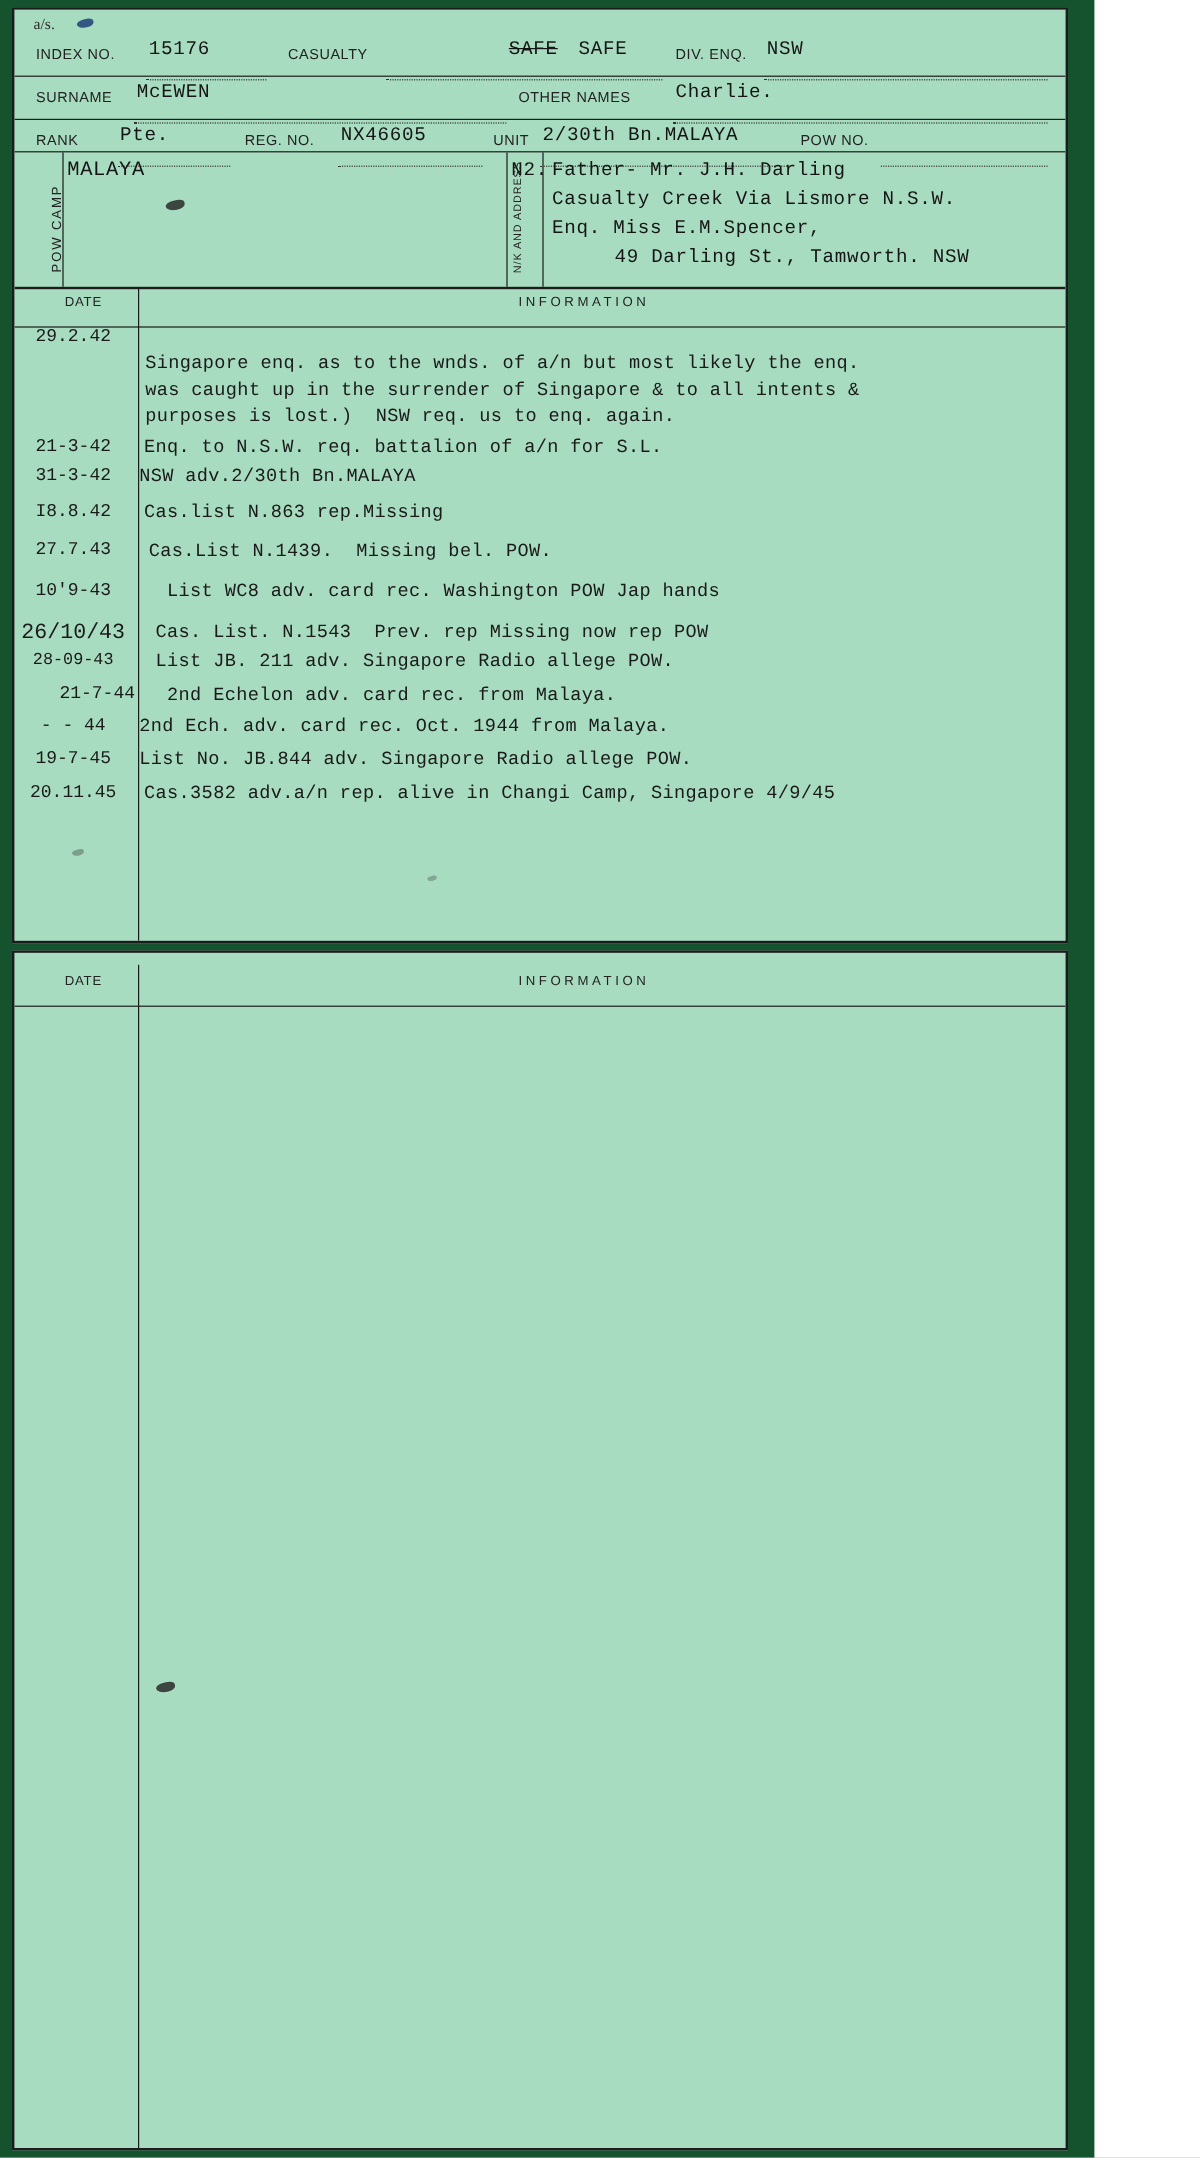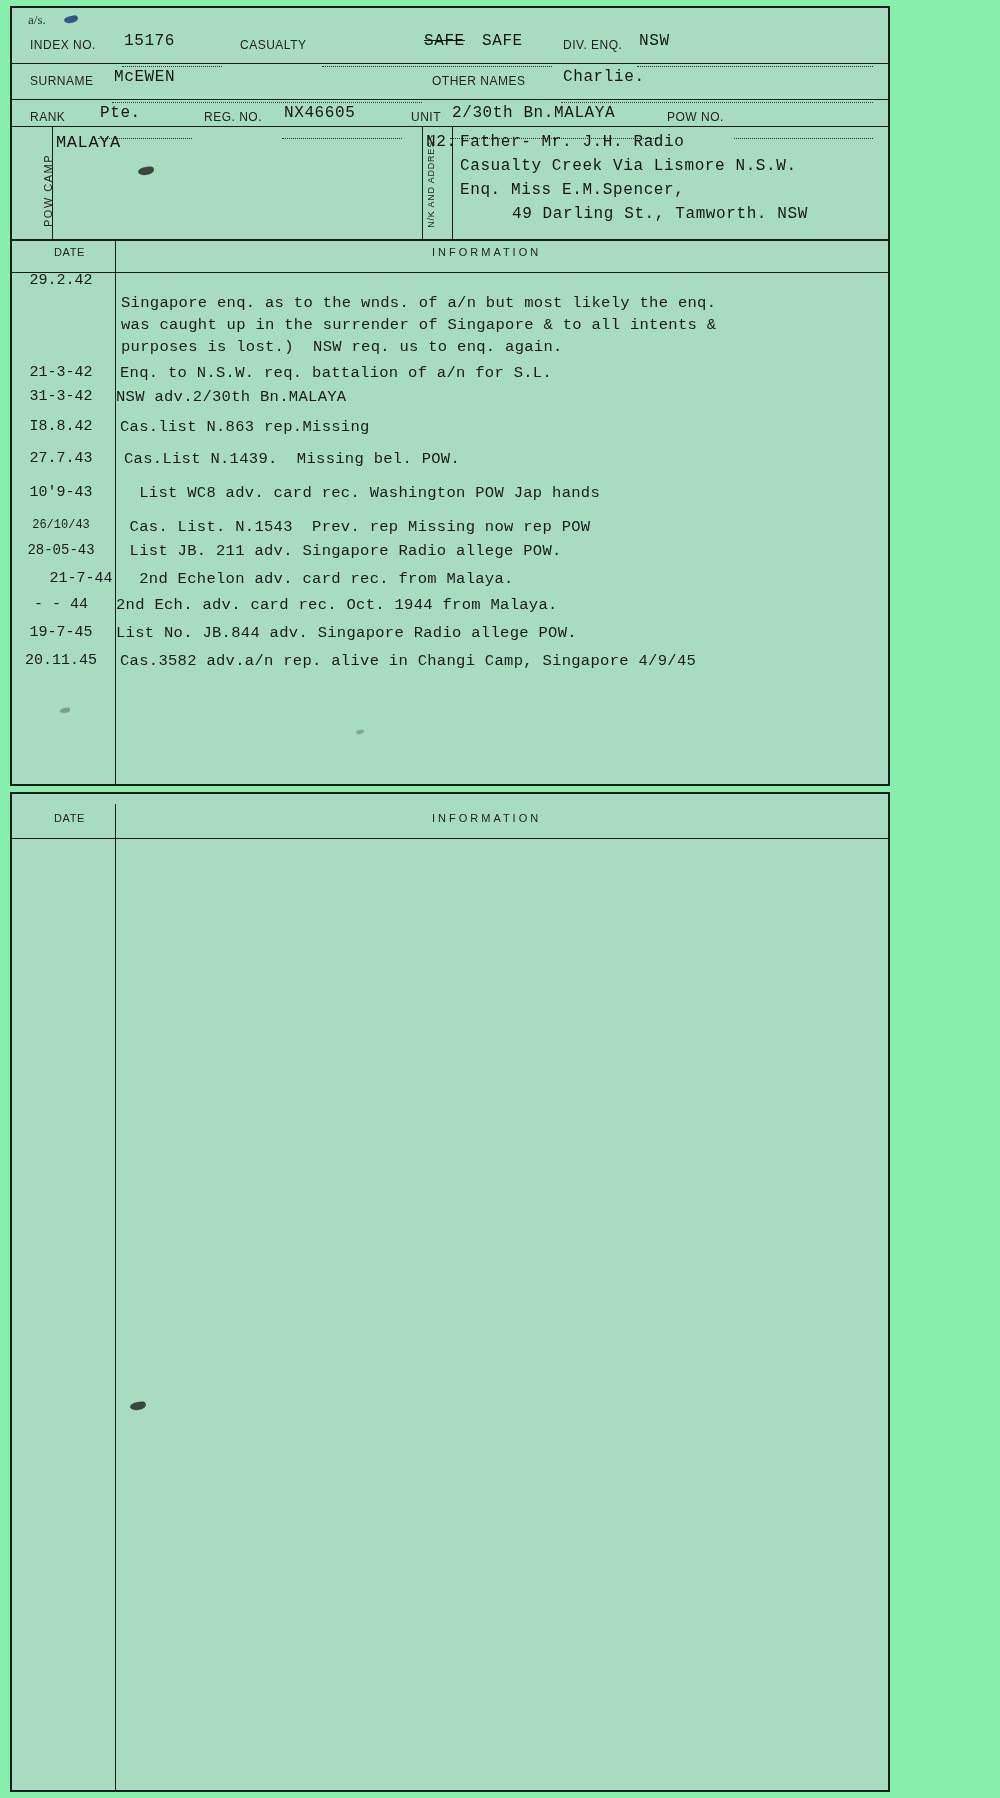--- a/index.html
+++ b/index.html
@@ -11,23 +11,23 @@
     width: 1000px;
     height: 1798px;
     font-family: "Liberation Mono", monospace;
     position: relative;
     overflow: hidden;
   }
 
   .page {
     position: absolute;
     left: 0; top: 0;
-    width: 1000px;
+    width: 912px;
     height: 1798px;
-    background: #86efac;
+    background: #14532d;
   }
 
   
   .card-front {
     position: absolute;
     left: 10px;
     top: 6px;
     width: 880px;
     height: 780px;
     background: #a8dcc0;
@@ -253,21 +253,21 @@
       <div class="vert-label" style="left:30px; top:100px;">POW CAMP</div>
 
       <div class="fld typed" style="left:44px; top:6px; font-size:17px;">MALAYA</div>
       <div class="smudge" style="left:126px; top:40px;"></div>
 
       <div class="vrule" style="left:410px;"></div>
       <div class="vrule" style="left:440px;"></div>
       <div class="vert-label-2" style="left:414px; top:104px; width:100px;">N/K AND ADDRESS</div>
 
       <div class="fld typed" style="left:414px; top:6px;">N2.</div>
-      <div class="fld typed" style="left:448px; top:6px;">Father- Mr. J.H. Radio</div>
+      <div class="fld typed" style="left:448px; top:6px;">Father- Mr. J.H. Darling</div>
       <div class="fld typed" style="left:448px; top:30px;">Casualty Creek Via Lismore N.S.W.</div>
       <div class="fld typed" style="left:448px; top:54px;">Enq. Miss E.M.Spencer,</div>
       <div class="fld typed" style="left:500px; top:78px;">49 Darling St., Tamworth. NSW</div>
     </div>
 
     <div class="tbl-head" style="top:232px;">
       <div class="date-h lbl-sm">DATE</div>
       <div class="info-h lbl-sm" style="letter-spacing:3px;">INFORMATION</div>
     </div>
     <div class="row-line" style="top:264px;"></div>
@@ -301,26 +301,26 @@
         <div class="dt" style="top:0px;">27.7.43</div>
         <div class="info" style="top:0px; left:112px;text-align:right;">Cas.List N.1439.  Missing bel. POW.</div>
       </div>
 
       <div class="entry" style="top:212px; width:100%;">
         <div class="dt" style="top:0px;">10'9-43</div>
         <div class="info" style="top:0px;">  List WC8 adv. card rec. Washington POW Jap hands</div>
       </div>
 
       <div class="entry" style="top:246px; width:100%;">
-        <div class="dt" style="top:0px; font-size:12px;">26/10/43</div>
+        <div class="dt" style="top:0px; font-size:18px;">26/10/43</div>
         <div class="info" style="top:0px;"> Cas. List. N.1543  Prev. rep Missing now rep POW</div>
       </div>
 
       <div class="entry" style="top:270px; width:100%;">
-        <div class="dt" style="top:0px; font-size:14px;">28-05-43</div>
+        <div class="dt" style="top:0px; font-size:14px;">28-09-43</div>
         <div class="info" style="top:0px;"> List JB. 211 adv. Singapore Radio allege POW.</div>
       </div>
 
       <div class="entry" style="top:298px; width:100%;">
         <div class="dt" style="top:0px;padding-left:20px;">21-7-44</div>
         <div class="info" style="top:0px;">  2nd Echelon adv. card rec. from Malaya.</div>
       </div>
 
       <div class="entry" style="top:324px; width:100%;">
         <div class="dt" style="top:0px;">- - 44</div>

